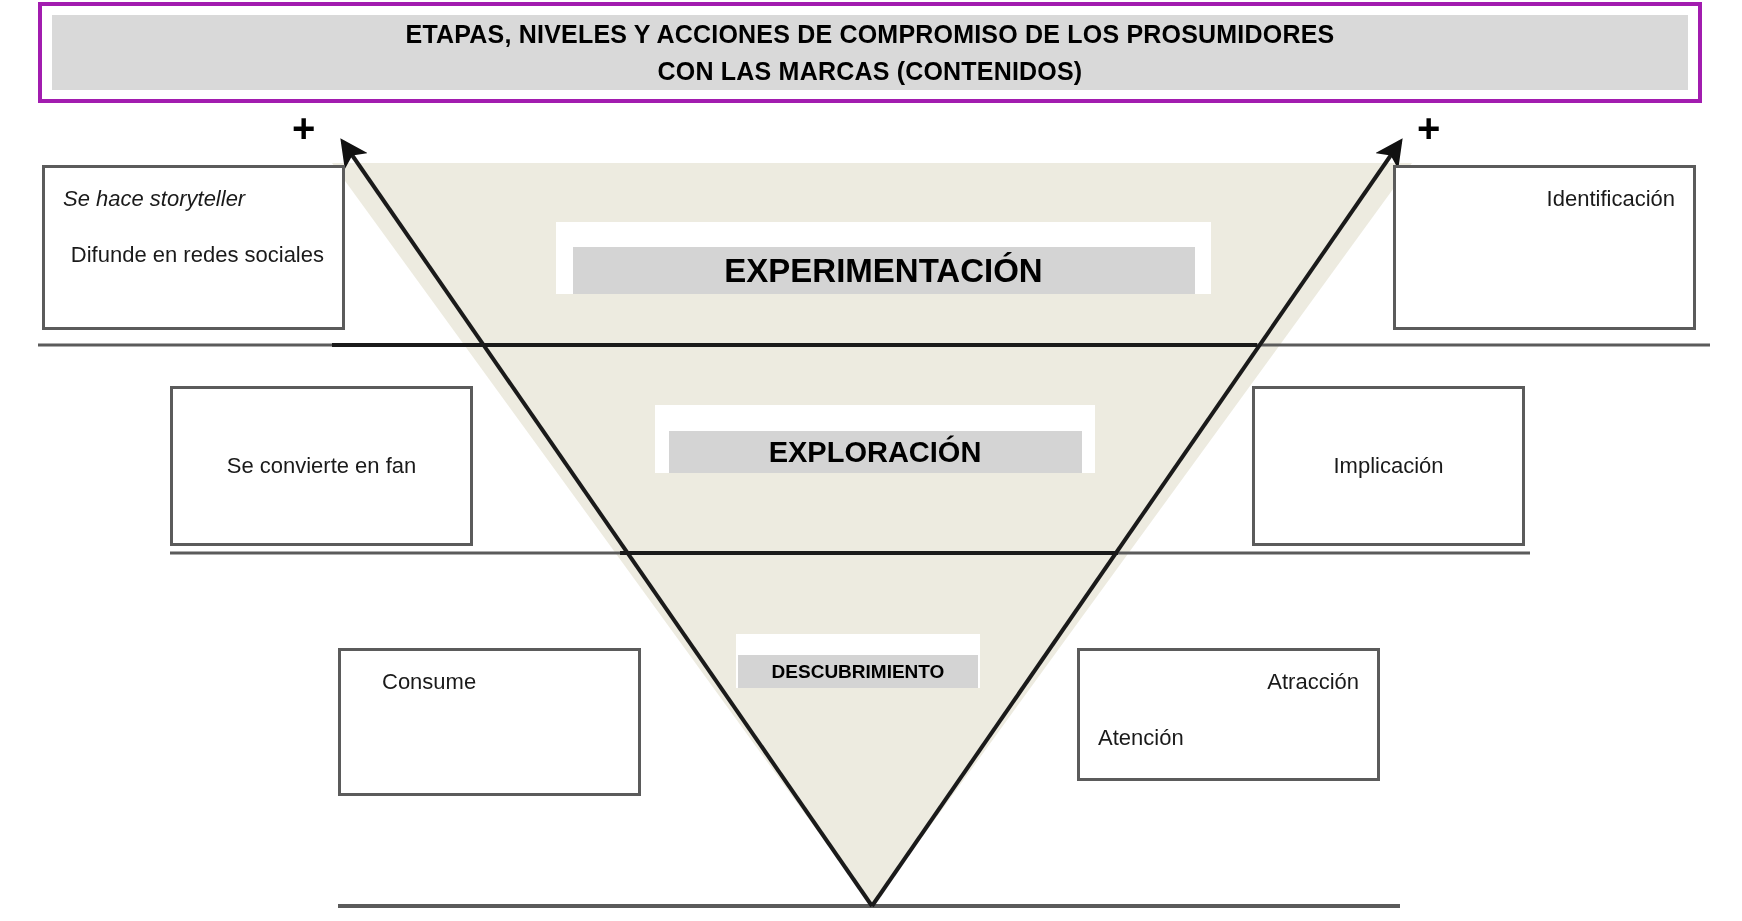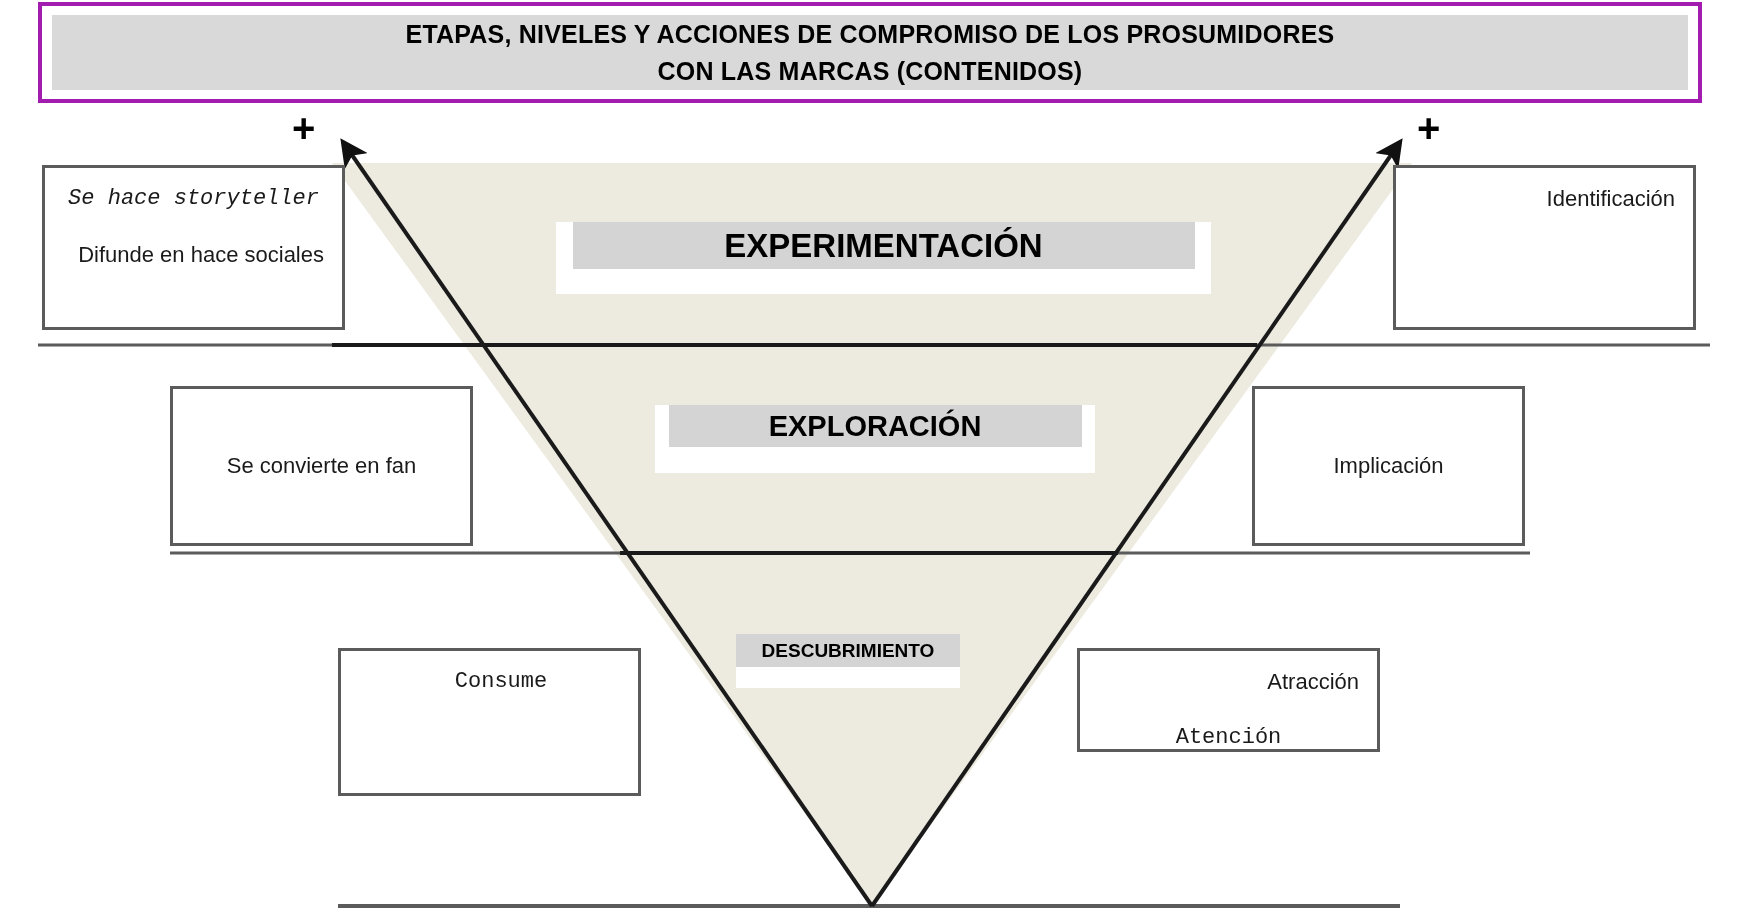--- a/index.html
+++ b/index.html
@@ -76,60 +76,60 @@
   .side-box {
     position: absolute;
     border: 3px solid #5b5b5b;
     box-sizing: border-box;
     background: #ffffff;
     font-size: 22px;
     color: #1a1a1a;
     padding: 16px 18px;
   }
   .side-box .line { line-height: 1.35; }
-  .line.align-left   { text-align: center; font-family: Liberation Mono, monospace; }
+  .line.align-left   { text-align: left; }
   .line.align-right  { text-align: right; }
   .line.align-center { }
   .line.italic       { font-style: italic; }
   .line.spacer-top   { margin-top: 26px; }
 
   #box-tl { left: 42px;   top: 165px; width: 303px; height: 165px; }
   #box-tr { left: 1393px; top: 165px; width: 303px; height: 165px; }
   #box-ml { left: 170px;  top: 386px; width: 303px; height: 160px;
             display: flex; align-items: center; justify-content: center; }
   #box-mr { left: 1252px; top: 386px; width: 273px; height: 160px;
             display: flex; align-items: center; justify-content: center; }
   #box-bl { left: 338px;  top: 648px; width: 303px; height: 148px; padding-left: 41px; }
-  #box-br { left: 1077px; top: 648px; width: 303px; height: 104px; }
+  #box-br { left: 1077px; top: 648px; width: 303px; height: 133px; }
 
   
   .stage-label {
     position: absolute;
     background: #ffffff;
     display: flex;
-    align-items: flex-start;
+    align-items: flex-end;
     justify-content: center;
     box-sizing: border-box;
   }
   .stage-plate {
     background: #d4d4d4;
     display: flex;
     align-items: center;
     justify-content: center;
     font-weight: bold;
     color: #000000;
     white-space: nowrap;
   }
   #stage-1 { left: 556px; top: 222px; width: 655px; height: 72px; }
   #stage-1 .stage-plate { width: 622px; height: 47px; font-size: 33px; }
 
   #stage-2 { left: 655px; top: 405px; width: 440px; height: 68px; }
   #stage-2 .stage-plate { width: 413px; height: 42px; font-size: 29px; }
 
-  #stage-3 { left: 736px; top: 634px; width: 224px; height: 54px; }
+  #stage-3 { left: 736px; top: 634px; width: 244px; height: 54px; }
   #stage-3 .stage-plate { width: 240px; height: 33px; font-size: 19px; }
 </style>
 </head>
 <body>
 
 <div id="canvas">
 
   <div id="title-frame">
     <div id="title-plate">
       <div id="title-text">ETAPAS, NIVELES Y ACCIONES DE COMPROMISO DE LOS PROSUMIDORES
@@ -166,21 +166,21 @@
   </div>
   <div class="stage-label" id="stage-2">
     <div class="stage-plate">EXPLORACIÓN</div>
   </div>
   <div class="stage-label" id="stage-3">
     <div class="stage-plate">DESCUBRIMIENTO</div>
   </div>
 
   <div class="side-box" id="box-tl">
     <div class="line align-left italic">Se hace storyteller</div>
-    <div class="line align-right spacer-top">Difunde en hace sociales</div>
+    <div class="line align-right spacer-top">Difunde en redes sociales</div>
   </div>
 
   <div class="side-box" id="box-ml">
     <div class="line align-center">Se convierte en fan</div>
   </div>
 
   <div class="side-box" id="box-bl">
     <div class="line align-left">Consume</div>
   </div>
 

